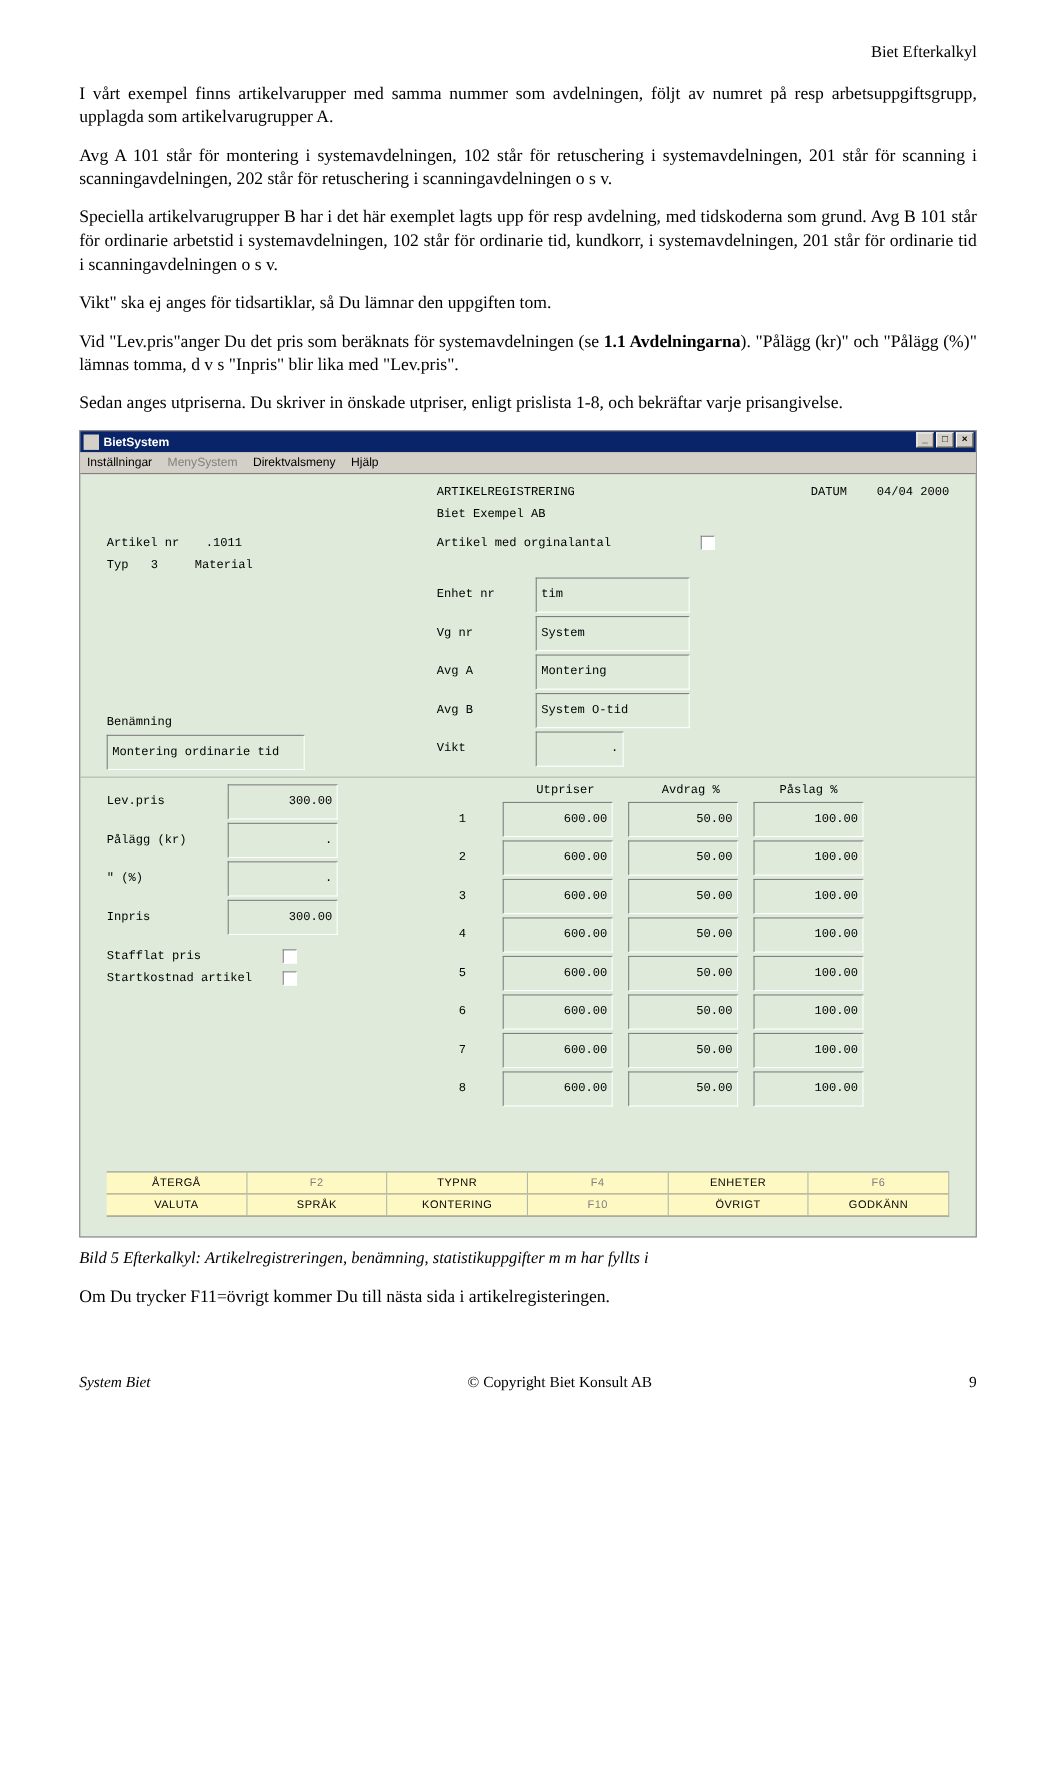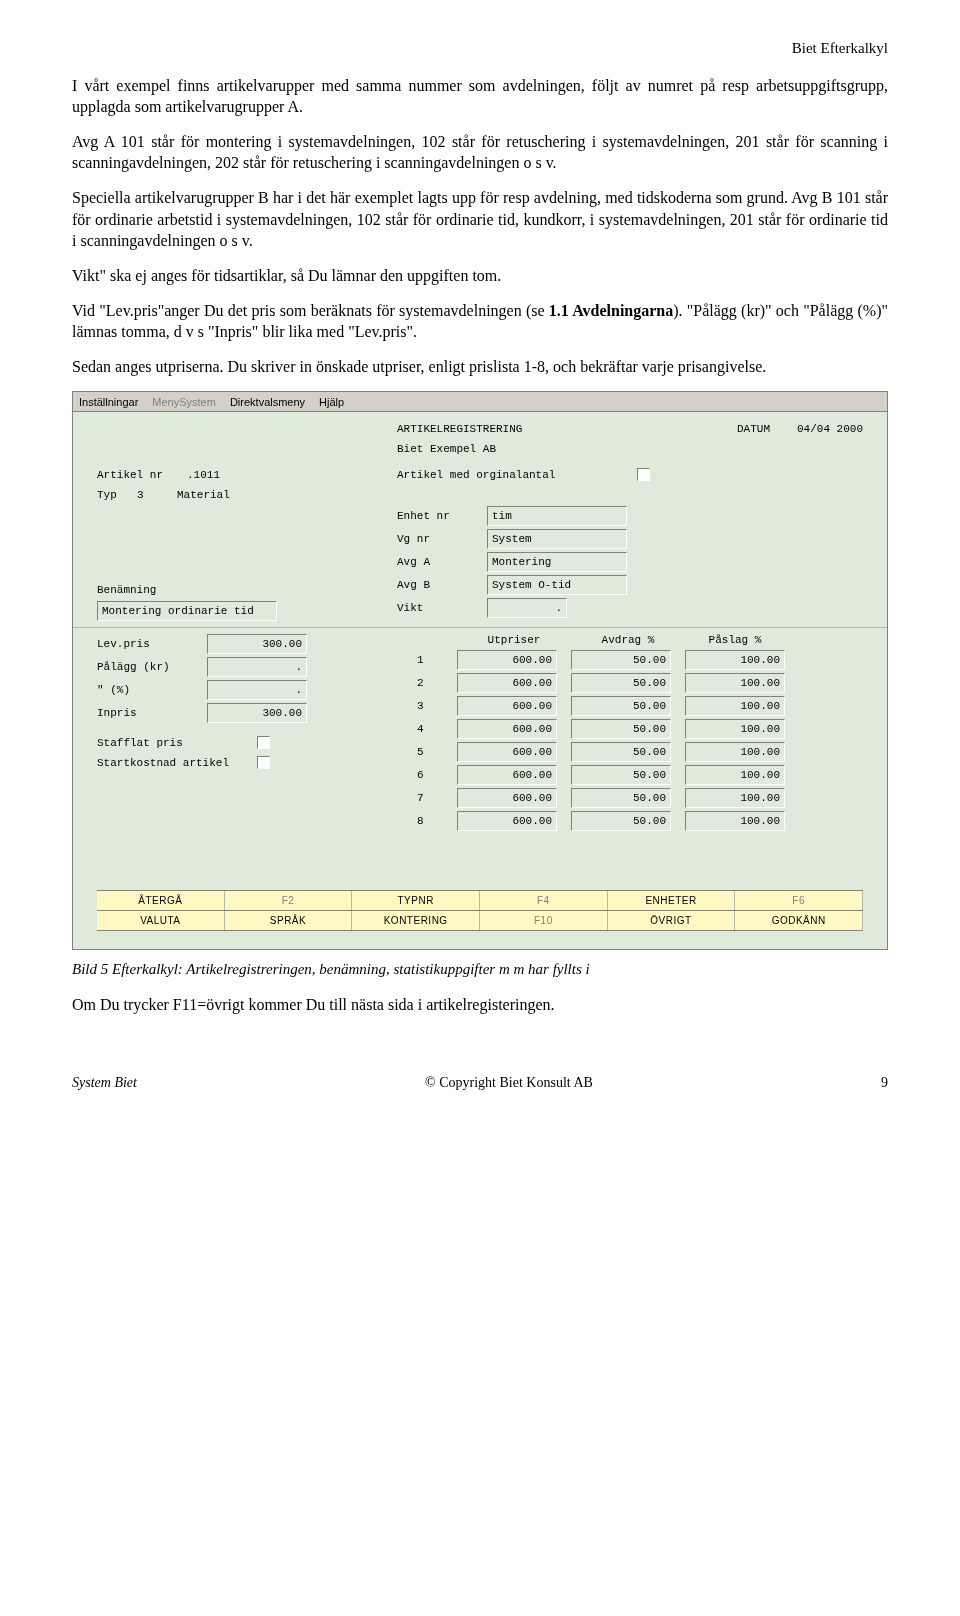--- a/index.html
+++ b/index.html
@@ -71,21 +71,21 @@
   .row { display:flex; align-items:center; margin-bottom:3px; min-height:17px;}
   .lbl { flex:0 0 auto; }
   .w40 {width:40px;} .w60{width:60px;} .w90{width:90px;} .w110{width:110px;} .w160{width:160px;} .w190{width:190px;}
   .spacer { flex:1 1 auto; }
   .fld {
     background:#dfeadb;
     border:1px solid #000;
     border-top-color:#808080;border-left-color:#808080;
     border-right-color:#fff;border-bottom-color:#fff;
     padding:1px 4px;
-    height:20px;
+    height:32px;
     min-width:60px;
     display:flex;align-items:center;
     font-family:"Lucida Console","Courier New",monospace;
     font-size:11px;
   }
   .fld.num { justify-content:flex-end; }
   .fld.w100{width:100px;} .fld.w80{width:80px;} .fld.w140f{width:140px;} .fld.w180{width:180px;}
   .chk {
     width:13px;height:13px;background:#fff;border:1px solid #808080;border-right-color:#fff;border-bottom-color:#fff;display:inline-block;
   }
@@ -133,20 +133,29 @@
   <p class="justify">I vårt exempel finns artikelvarupper med samma nummer som avdelningen, följt av numret på resp arbetsuppgiftsgrupp, upplagda som artikelvarugrupper A.</p>
   <p class="justify">Avg A 101 står för montering i systemavdelningen, 102 står för retuschering i systemavdelningen, 201 står för scanning i scanningavdelningen, 202 står för retuschering i scanningavdelningen o s v.</p>
   <p class="justify">Speciella artikelvarugrupper B har i det här exemplet lagts upp för resp avdelning, med tidskoderna som grund. Avg B 101 står för ordinarie arbetstid i systemavdelningen, 102 står för ordinarie tid, kundkorr, i systemavdelningen, 201 står för ordinarie tid i scanningavdelningen o s v.</p>
   <p class="justify">Vikt" ska ej anges för tidsartiklar, så Du lämnar den uppgiften tom.</p>
   <p class="justify">
     <span>Vid "Lev.pris"anger Du det pris som beräknats för systemavdelningen (se </span><b>1.1 Avdelningarna</b><span>). "Pålägg (kr)" och "Pålägg (%)" lämnas tomma, d v s "Inpris" blir lika med "Lev.pris".</span>
   </p>
   <p class="justify">Sedan anges utpriserna. Du skriver in önskade utpriser, enligt prislista 1-8, och bekräftar varje prisangivelse.</p>
 
   <div class="app-window">
+    <div class="titlebar">
+      <span class="tb-icon"></span>
+      <span>BietSystem</span>
+      <div class="winbtns">
+        <span class="winbtn">_</span>
+        <span class="winbtn">□</span>
+        <span class="winbtn">×</span>
+      </div>
+    </div>
     <div class="menubar">
       <span>Inställningar</span>
       <span class="dim">MenySystem</span>
       <span>Direktvalsmeny</span>
       <span>Hjälp</span>
     </div>
     <div class="client">
 
       <div class="row">
         <span style="width:300px;"></span>

